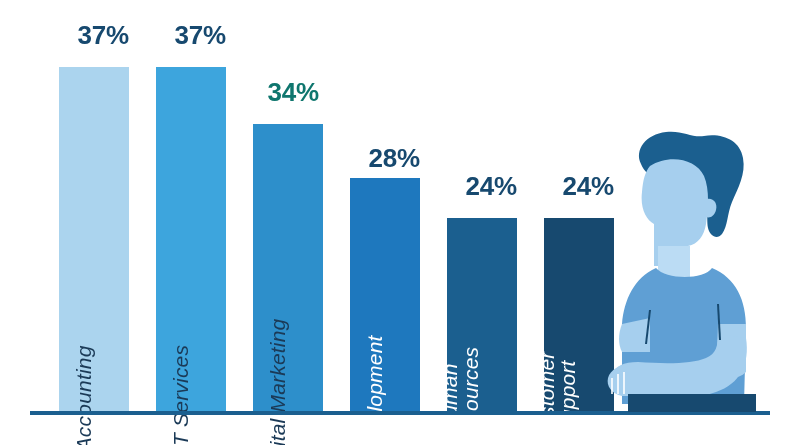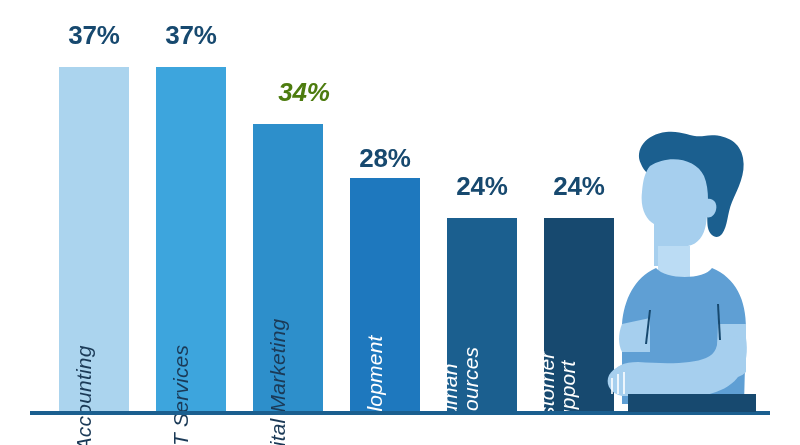--- a/index.html
+++ b/index.html
@@ -46,21 +46,21 @@
     letter-spacing: .2px;
     text-align: center;
   }
   
   .bar-label.two-line {
     white-space: pre;
   }
 
   .value-label {
     position: absolute;
-    text-align: center;
+    text-align: right;
     font-weight: bold;
     font-size: 26px;
     color: #17496f;
     letter-spacing: -.2px;
   }
 
   .axis-line {
     position: absolute;
     left: 30px;
     top: 411px;
@@ -91,21 +91,21 @@
     <div class="value-label" style="left: 59px; top: 20px; width: 70px; color: rgb(23, 73, 111);">37%</div>
 
     <div class="bar" style="left:156px; width:70px; height:345px; background:#3da5dd;">
       <span class="bar-label" style="color:#1b3a57;">IT Services</span>
     </div>
     <div class="value-label" style="left: 156px; top: 20px; width: 70px; color: rgb(23, 73, 111);">37%</div>
 
     <div class="bar" style="left:253px; width:70px; height:288px; background:#2d8fcb;">
       <span class="bar-label" style="color:#1b3a57;">Digital Marketing</span>
     </div>
-    <div class="value-label" style="left: 269px; top: 77px; width: 70px; color: #4d7c0f; font-style: italic;">34%</div>
+    <div class="value-label" style="left: 249px; top: 77px; width: 70px; color: #0f766e;">34%</div>
 
     <div class="bar" style="left:350px; width:70px; height:234px; background:#1e78be;">
       <span class="bar-label" style="color:#ffffff;">Development</span>
     </div>
     <div class="value-label" style="left: 350px; top: 143px; width: 70px; color: rgb(23, 73, 111);">28%</div>
 
     <div class="bar" style="left:447px; width:70px; height:194px; background:#1b5f8f;">
       <span class="bar-label two-line" style="color:#ffffff;">Human
 Resources</span>
     </div>

